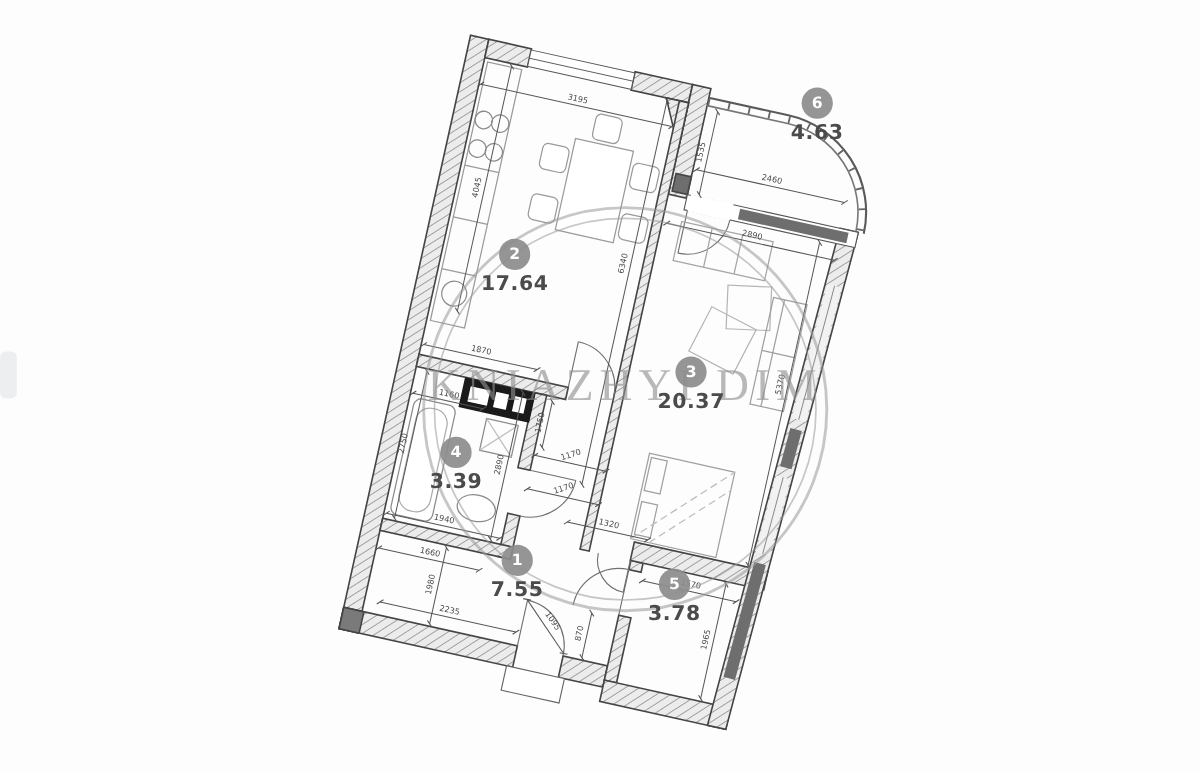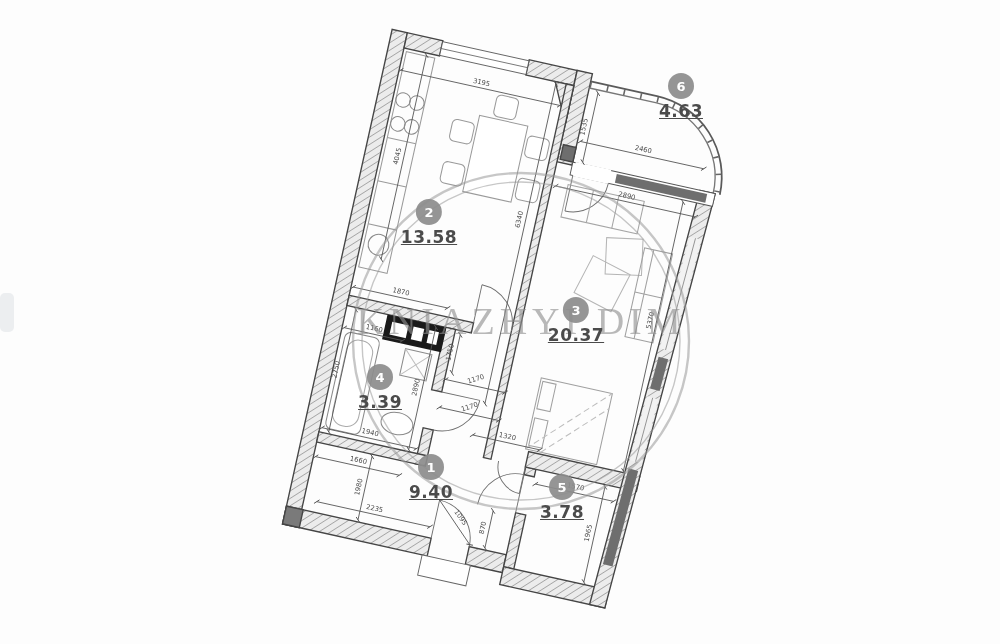--- a/index.html
+++ b/index.html
@@ -7,21 +7,21 @@
          font-family:"DejaVu Sans",sans-serif;}
   .plan-svg{position:absolute;left:0;top:0;filter:blur(.3px);}
   .rings-svg{position:absolute;left:0;top:0;pointer-events:none;}
   .watermark-text{position:absolute;left:521px;top:321px;transform:translate(-50%,-50%);
       font-family:"Liberation Serif",serif;font-size:38px;letter-spacing:5px;color:#8f8f8f;
       opacity:.62;white-space:nowrap;}
   .room-label{position:absolute;transform:translate(-50%,0);display:flex;flex-direction:column;
       align-items:center;gap:2px;}
   .room-num{width:26px;height:26px;border-radius:50%;background:#8d8d8d;opacity:.92;color:#fff;
       font-weight:bold;font-size:13px;display:flex;align-items:center;justify-content:center;}
-  .room-area{font-weight:bold;font-size:17px;color:#4b4b4b;text-decoration:underline;
+  .room-area{font-weight:bold;font-size:17px;color:#4b4b4b;
       letter-spacing:.5px;}
   .edge-artifact{position:absolute;left:0;top:293px;width:14px;height:39px;background:#eceef0;
       border-radius:5px;}
   svg text{font-family:"DejaVu Sans",sans-serif;}
 </style>
 </head>
 <body>
 
 <div class="stage">
 
@@ -228,21 +228,21 @@
       <circle cx="521" cy="341" r="159" stroke-width="1.4"></circle>
     </g>
   </svg>
 
   <div class="watermark-text">KNIAZHYI DIM</div>
 
   <div class="room-label" style="left:429px;top:199px">
     <div class="room-num">
         <span>2</span>
       </div>
-    <div class="room-area">13.58</div>
+    <div class="room-area">17.64</div>
   </div>
   <div class="room-label" style="left:576px;top:297px">
     <div class="room-num">
         <span>3</span>
       </div>
     <div class="room-area">20.37</div>
   </div>
   <div class="room-label" style="left:681px;top:73px">
     <div class="room-num">
         <span>6</span>
@@ -252,21 +252,21 @@
   <div class="room-label" style="left:380px;top:364px">
     <div class="room-num">
         <span>4</span>
       </div>
     <div class="room-area">3.39</div>
   </div>
   <div class="room-label" style="left:431px;top:454px">
     <div class="room-num">
         <span>1</span>
       </div>
-    <div class="room-area">9.40</div>
+    <div class="room-area">7.55</div>
   </div>
   <div class="room-label" style="left:562px;top:474px">
     <div class="room-num">
         <span>5</span>
       </div>
     <div class="room-area">3.78</div>
   </div>
 
   <div class="edge-artifact"></div>
 

